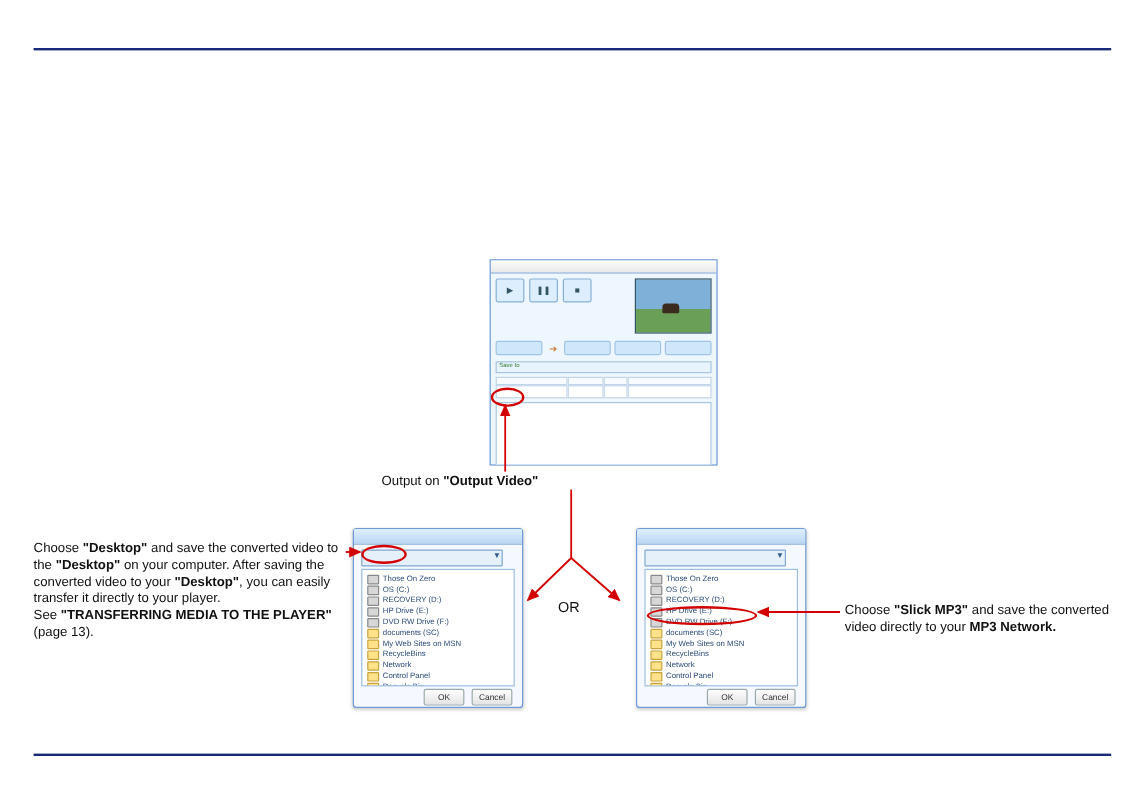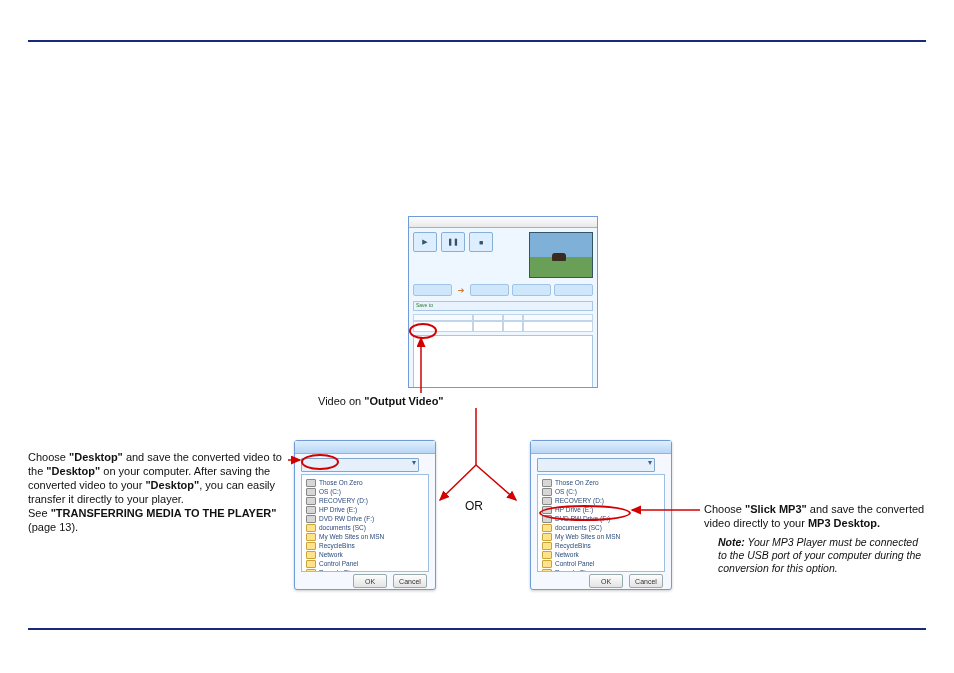--- a/index.html
+++ b/index.html
@@ -235,21 +235,21 @@
     <div class="c1"></div>
       <div class="c2"></div>
       <div class="c3"></div>
       <div class="c4"></div>
   </div>
   <div class="listarea"></div>
 </div>
 <div class="redCircleMain"></div>
 
 <div class="captionMain">
-  <span>Video on </span><b>"Output Video"</b>
+  <span>Output on </span><b>"Output Video"</b>
 </div>
 
 <div class="browse left">
   <div class="btitle"></div>
   <div class="dropdown"></div>
   <div class="tree">
 
   <div class="row">
         <span class="hd"></span>
         <span>Those On Zero</span>
@@ -360,24 +360,21 @@
 
 <div class="orLabel">OR</div>
 
 <div class="leftText">
   <span>Choose </span><b>"Desktop"</b><span> and save the converted video to the </span><b>"Desktop"</b><span> on your computer.  After saving the converted video to your </span><b>"Desktop"</b><span>, you can easily transfer it directly to your player.</span>
   <br>
   <span>See </span><b>"TRANSFERRING MEDIA TO THE PLAYER"</b><span> (page 13).</span>
 </div>
 
 <div class="rightText">
-  <span>Choose  </span><b>"Slick MP3"</b><span> and save the converted video directly  to your </span><b>MP3 Desktop.</b>
-  <div class="noteText">
-    <b>Note:</b><span> Your MP3  Player must be  connected to the USB port of your computer during the conversion for this option.</span>
-  </div>
+  <span>Choose  </span><b>"Slick MP3"</b><span> and save the converted video directly  to your </span><b>MP3 Network.</b>
 </div>
 
 <svg class="overlay">
   <defs>
     <marker id="ah" markerWidth="8" markerHeight="8" refX="6" refY="3" orient="auto">
       <path d="M0,0 L7,3 L0,6 Z" fill="#d20000"></path>
     </marker>
   </defs>
 
   <line x1="421" y1="393" x2="421" y2="338" stroke="#d20000" stroke-width="1.5" marker-end="url(#ah)"></line>

